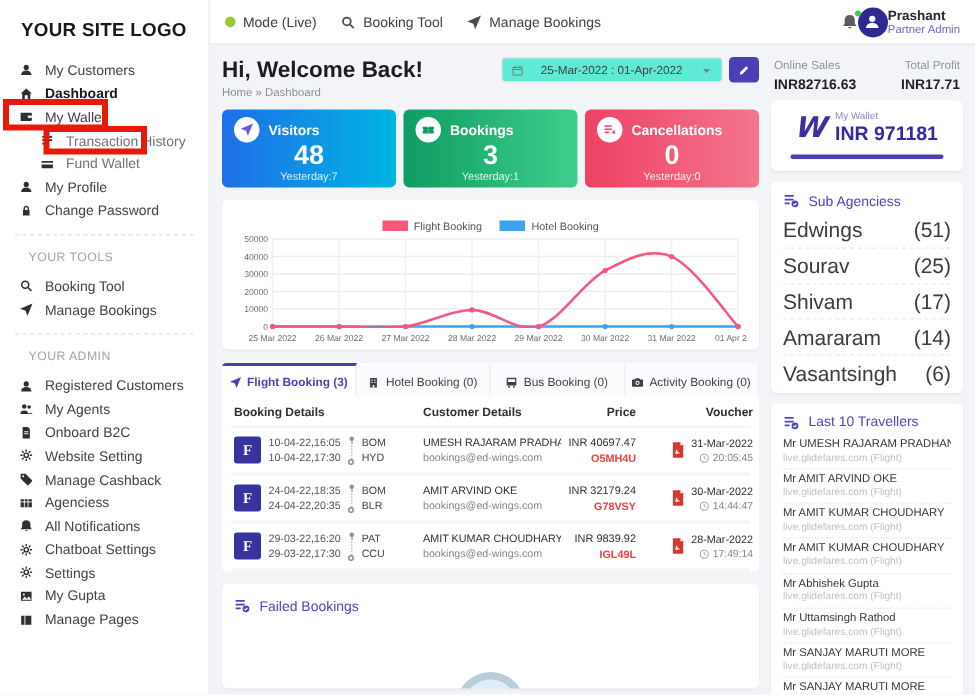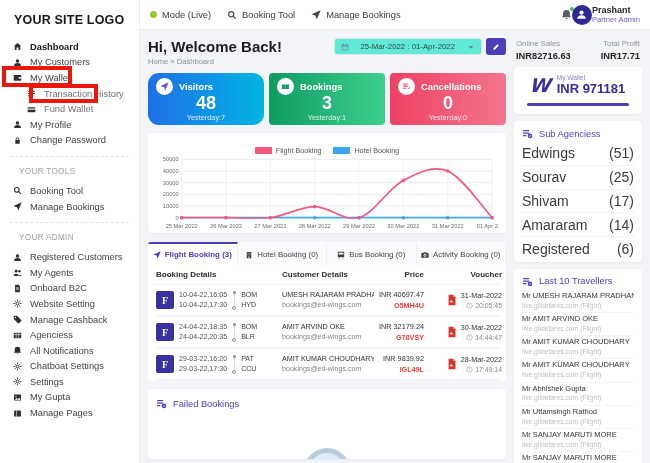--- a/index.html
+++ b/index.html
@@ -117,36 +117,36 @@
   .tvrow:last-child{border-bottom:none;}
   .tvname{font-size:7.5px;color:#34343c;font-weight:500;line-height:8.8px;white-space:nowrap;overflow:hidden;}
   .tvsrc{font-size:6.8px;color:#bcbfc8;line-height:8px;margin-top:1px;}
 </style>
 </head>
 <body>
 
 <div id="sidebar">
   <div class="sb-logo">YOUR SITE LOGO</div>
   <div id="sb-sections">
-      <div class="sb-item bold">
-        <span class="ic">
-          <svg viewBox="0 0 12 12" fill="currentColor">
-            <path d="M6 1.3 11 5.8H9.6v4.9H7.3V7.4H4.7v3.3H2.4V5.8H1z"></path>
-          </svg>
-        </span>
-        <span>Dashboard</span>
-      </div>
       <div class="sb-item">
         <span class="ic">
           <svg viewBox="0 0 12 12" fill="currentColor">
             <circle cx="6" cy="3.9" r="2.3"></circle>
             <path d="M1.4 10.6a4.6 3.9 0 0 1 9.2 0z"></path>
           </svg>
         </span>
         <span>My Customers</span>
+      </div>
+      <div class="sb-item bold">
+        <span class="ic">
+          <svg viewBox="0 0 12 12" fill="currentColor">
+            <path d="M6 1.3 11 5.8H9.6v4.9H7.3V7.4H4.7v3.3H2.4V5.8H1z"></path>
+          </svg>
+        </span>
+        <span>Dashboard</span>
       </div>
       <div class="sb-item">
         <span class="ic">
           <svg viewBox="0 0 12 12" fill="currentColor">
             <path d="M1 2.8h9a1 1 0 0 1 1 1v5.4a1 1 0 0 1-1 1H1z"></path>
             <path fill="#fff" opacity=".9" d="M7.4 5.4H11v2.2H7.4z"></path>
           </svg>
         </span>
         <span>My Wallet</span>
       </div>
@@ -386,21 +386,21 @@
           <span class="ic">
               <svg viewBox="0 0 12 12" fill="currentColor">
                 <path d="m1.8 10.2.6-2.6 5.8-5.8 2 2-5.8 5.8z"></path>
               </svg>
             </span>
         </div>
       </div>
     </div>
 
     <div class="cards" id="cards">
-        <div class="scard" style="background: linear-gradient(90deg, rgb(30, 111, 232), rgb(0, 181, 226)); border-radius: 11px;">
+        <div class="scard" style="background: linear-gradient(90deg, rgb(30, 111, 232), rgb(0, 181, 226));">
           <div class="sc-top">
             <span class="sc-ico">
               <span class="ic" style="width: 9px; height: 9px; color: rgb(106, 90, 224);">
                 <svg viewBox="0 0 12 12" fill="currentColor">
                   <path d="M11.6.4 7 11.4 5.4 6.9.6 5.2z"></path>
                 </svg>
               </span>
             </span>
             <span class="sc-title">Visitors</span>
           </div>
@@ -770,21 +770,21 @@
           </div>
           <div class="agrow">
             <span>Shivam</span>
             <span>(17)</span>
           </div>
           <div class="agrow">
             <span>Amararam</span>
             <span>(14)</span>
           </div>
           <div class="agrow">
-            <span>Registered</span>
+            <span>Vasantsingh</span>
             <span>(6)</span>
           </div>
         </div>
     </div>
 
     <div class="panel" id="trav">
       <div class="ph" style="padding-bottom:3px;">
         <span class="ic">
             <svg viewBox="0 0 12 12" fill="currentColor">
               <path d="M1.2 2.2h6.6v1.3H1.2zM1.2 4.9h6.6v1.3H1.2zM1.2 7.6h3.6v1.3H1.2z"></path>

